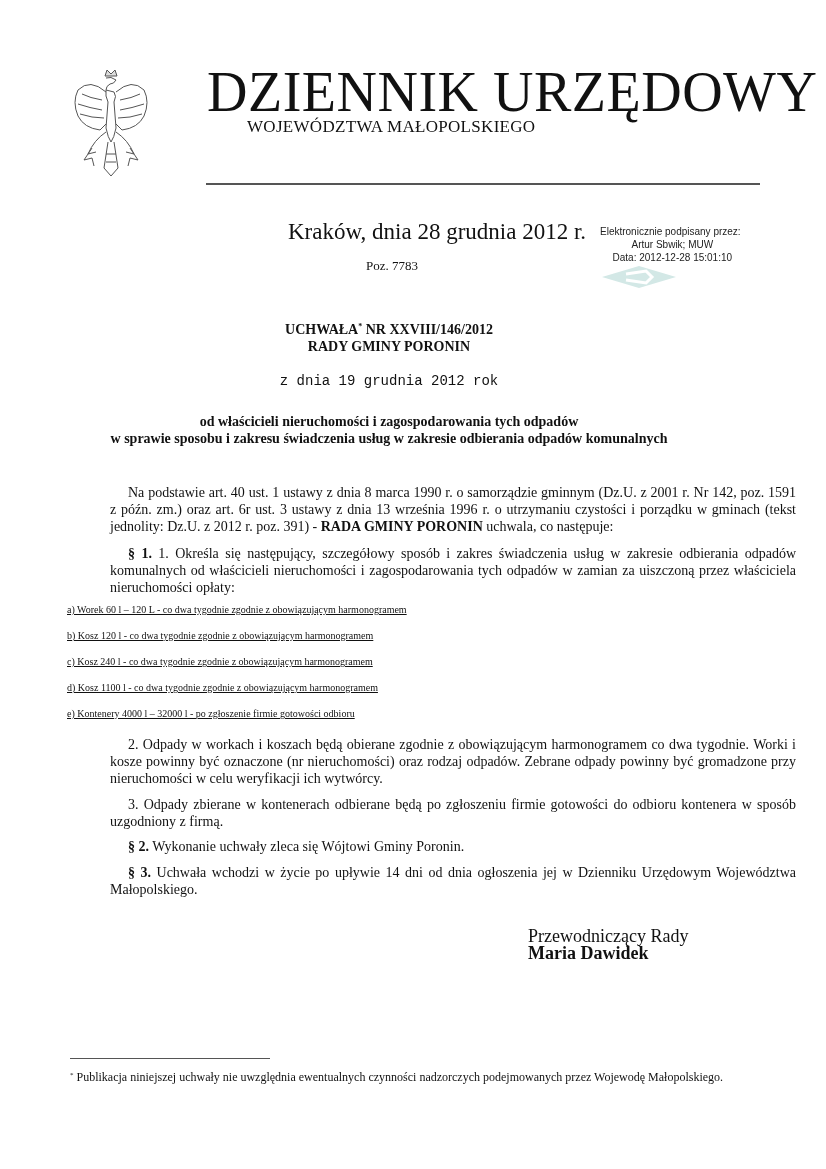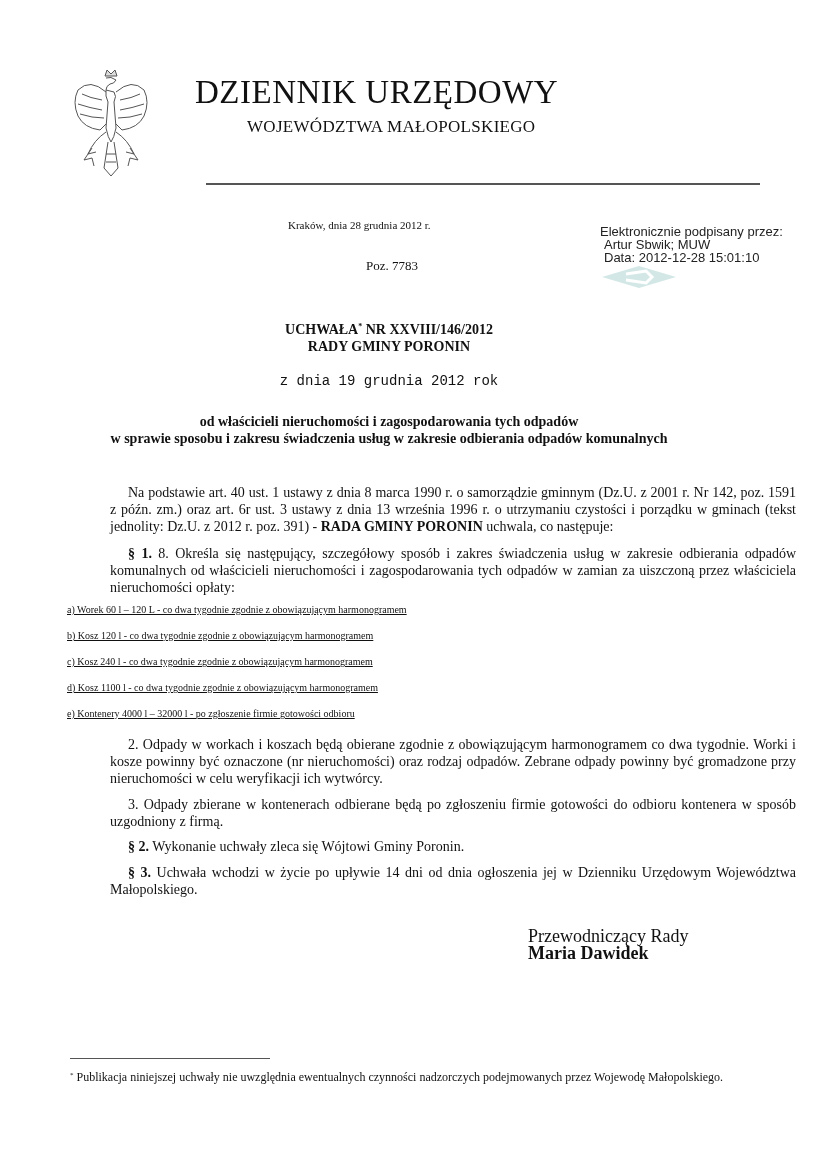--- a/index.html
+++ b/index.html
@@ -1,25 +1,25 @@
 <!DOCTYPE html>
 <html><head>
   <meta charset="utf-8">
   <style>
     html, body { margin: 0; padding: 0; background: #ffffff; }
     body { width: 826px; height: 1169px; position: relative; overflow: hidden;
            font-family: "Liberation Serif", "DejaVu Serif", serif; color: #111; }
     .abs { position: absolute; }
     #eagle { left: 70px; top: 68px; width: 82px; height: 112px; }
-    #title { left: 195px; top: 66px; width: 570px; font-size: 33px; line-height: 52px; letter-spacing: 0.5px; white-space: nowrap; }
+    #title { left: 207px; top: 66px; width: 570px; font-size: 56px; line-height: 52px; letter-spacing: 0.5px; white-space: nowrap; }
     #subtitle { left: 247px; top: 112px; font-size: 17px; line-height: 30px; letter-spacing: 0.3px; white-space: nowrap; }
     #header-rule { left: 206px; top: 183px; width: 554px; height: 2px; background: #555; }
-    #place-date { left: 288px; top: 219px; font-size: 11px; white-space: nowrap; }
+    #place-date { left: 288px; top: 219px; font-size: 23px; white-space: nowrap; }
     #position { left: 366px; top: 258px; font-size: 13px; white-space: nowrap; }
-    #signature { left: 600px; top: 225px; font-family: "Liberation Sans", "DejaVu Sans", sans-serif; font-size: 13px; line-height: 13px; color: #222; }
+    #signature { left: 600px; top: 225px; font-family: "Liberation Sans", "DejaVu Sans", sans-serif; font-size: 10px; line-height: 13px; color: #222; text-align: center; }
     #signature div { white-space: nowrap; }
     #sig-logo { left: 602px; top: 266px; width: 74px; height: 22px; }
     .center { left: 0; width: 778px; text-align: center; }
     #resolution-title { top: 318px; font-weight: bold; font-size: 14px; line-height: 17px; }
     #resolution-title sup { font-size: 8px; vertical-align: 5px; }
     #resolution-date { top: 373px; font-size: 14px; font-family: Liberation Mono, monospace; }
     #resolution-subject { top: 414px; font-weight: bold; font-size: 14px; line-height: 16.5px; }
     .para { left: 70px; width: 686px; font-size: 14px; line-height: 17px; text-align: justify; margin-left: 40px; }
     .indent { text-indent: 18px; }
     .line { left: 67px; font-size: 10px; white-space: nowrap; text-decoration: underline; }
@@ -71,21 +71,21 @@
   <div>RADY GMINY PORONIN</div>
 </div>
 <div id="resolution-date" class="abs center">z dnia 19 grudnia 2012 rok</div>
 <div id="resolution-subject" class="abs center">
   <div>od właścicieli nieruchomości i zagospodarowania tych odpadów</div>
   <div>w sprawie sposobu i zakresu świadczenia usług w zakresie odbierania odpadów komunalnych</div>
 </div>
 
 <div class="abs para indent" style="top:484px"><span>Na podstawie art. 40 ust. 1 ustawy z dnia 8 marca 1990 r. o samorządzie gminnym (Dz.U. z 2001 r. Nr 142, poz. 1591 z późn. zm.) oraz art. 6r ust. 3 ustawy z dnia 13 września 1996 r. o utrzymaniu czystości i porządku w gminach (tekst jednolity: Dz.U. z 2012 r. poz. 391) - </span><b>RADA GMINY PORONIN</b><span> uchwala, co następuje:</span></div>
 
-<div class="abs para indent" style="top:545px"><b>§ 1.</b><span> 8. Określa się następujący, szczegółowy sposób i zakres świadczenia usług w zakresie odbierania odpadów komunalnych od właścicieli nieruchomości i zagospodarowania tych odpadów w zamian za uiszczoną przez właściciela nieruchomości opłaty:</span></div>
+<div class="abs para indent" style="top:545px"><b>§ 1.</b><span> 1. Określa się następujący, szczegółowy sposób i zakres świadczenia usług w zakresie odbierania odpadów komunalnych od właścicieli nieruchomości i zagospodarowania tych odpadów w zamian za uiszczoną przez właściciela nieruchomości opłaty:</span></div>
 
 <div class="abs line" style="top:604px">a) Worek 60 l – 120 L - co dwa tygodnie zgodnie z obowiązującym harmonogramem</div>
 <div class="abs line" style="top:630px">b) Kosz 120 l - co dwa tygodnie zgodnie z obowiązującym harmonogramem</div>
 <div class="abs line" style="top:656px">c) Kosz 240 l - co dwa tygodnie zgodnie z obowiązującym harmonogramem</div>
 <div class="abs line" style="top:682px">d) Kosz 1100 l - co dwa tygodnie zgodnie z obowiązującym harmonogramem</div>
 <div class="abs line" style="top:708px">e) Kontenery 4000 l – 32000 l - po zgłoszenie firmie gotowości odbioru</div>
 
 <div class="abs para indent" style="top:736px">2. Odpady w workach i koszach będą obierane zgodnie z obowiązującym harmonogramem co dwa tygodnie. Worki i kosze powinny być oznaczone (nr nieruchomości) oraz rodzaj odpadów. Zebrane odpady powinny być gromadzone przy nieruchomości w celu weryfikacji ich wytwórcy.</div>
 <div class="abs para indent" style="top:796px">3. Odpady zbierane w kontenerach odbierane będą po zgłoszeniu firmie gotowości do odbioru kontenera w sposób uzgodniony z firmą.</div>
 

